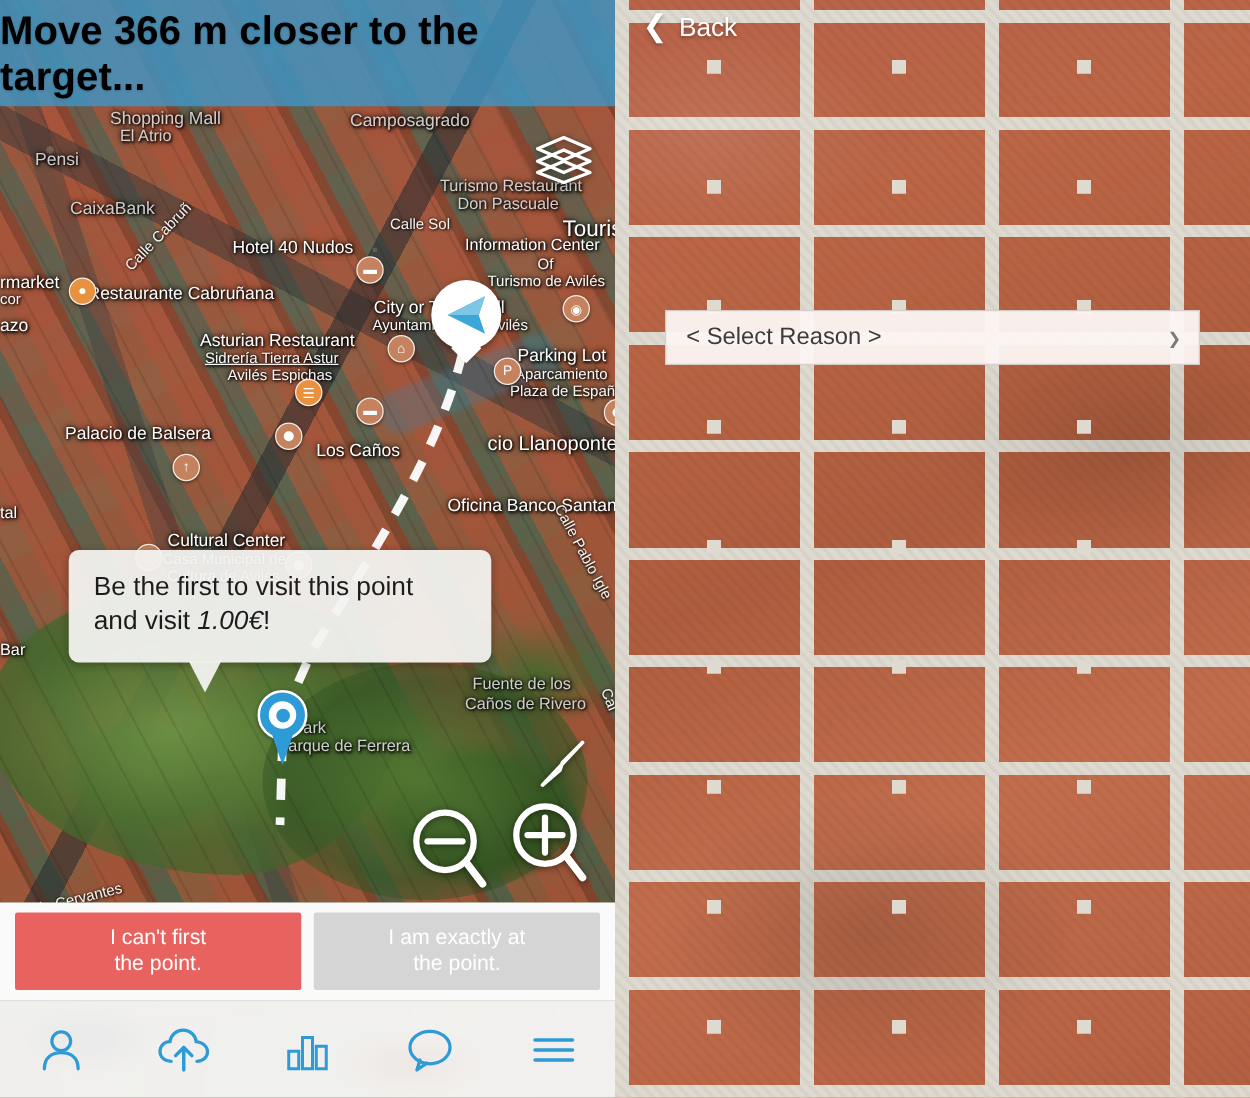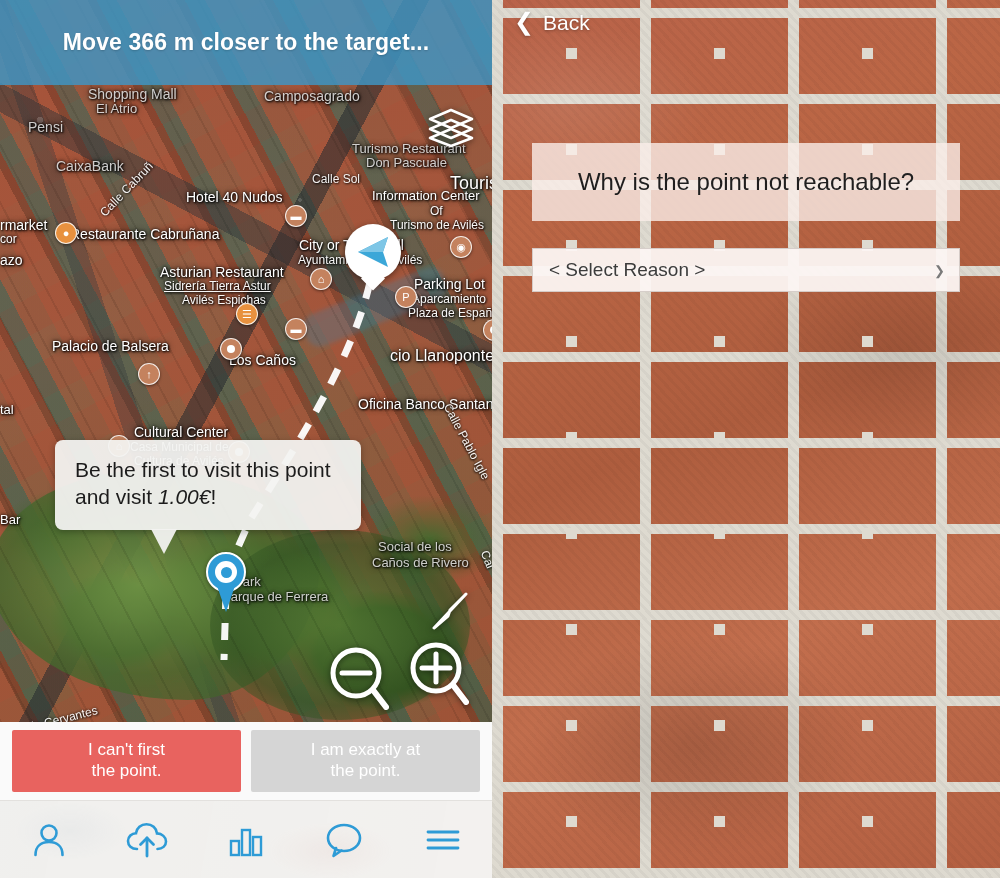--- a/index.html
+++ b/index.html
@@ -84,21 +84,21 @@
   }
 
   
   .map-header {
     position: absolute; left: 0; top: 0; width: 492px; height: 85px;
     background: rgba(62,150,198,.82);
     display: flex; align-items: center; justify-content: center;
     z-index: 20;
   }
   .map-header-text {
-    color: #ffffff; font-size: 23px; font-weight: bold; letter-spacing: .1px;
+    color: #000000; font-size: 32px; font-weight: bold; letter-spacing: .1px;
     text-shadow: 0 1px 2px rgba(0,0,0,.18);
   }
 
   
   .layers-btn {
     position: absolute; right: 18px; top: 108px; width: 46px; height: 40px; z-index: 15;
     filter: drop-shadow(0 1px 3px rgba(0,0,0,.55));
   }
 
   
@@ -132,21 +132,21 @@
   }
   .target-core { width: 11px; height: 11px; border-radius: 50%; background: #2e9bd6; }
   .target-tail {
     position: absolute; left: 50%; top: 34px; transform: translateX(-50%);
     width: 0; height: 0; border-left: 9px solid transparent; border-right: 9px solid transparent;
     border-top: 26px solid #2e9bd6;
   }
 
   
   .callout {
-    position: absolute; left: 55px; top: 440px; width: 306px; z-index: 17;
+    position: absolute; left: 55px; top: 440px; width: 338px; z-index: 17;
     background: rgba(243,243,241,.94); border-radius: 8px;
     padding: 17px 20px 19px 20px;
     box-shadow: 0 2px 7px rgba(0,0,0,.28);
   }
   .callout-text { font-size: 21px; color: #1c1c1c; line-height: 1.28; }
   .callout-text em { font-style: italic; }
   .callout::after {
     content: ""; position: absolute; left: 96px; bottom: -24px;
     width: 0; height: 0; border-left: 13px solid transparent;
     border-right: 13px solid transparent; border-top: 25px solid rgba(243,243,241,.94);
@@ -296,21 +296,21 @@
         <div class="poi " style="left: 108px; top: 435px; z-index: 13;">⌂</div>
         <div class="poi dot" style="left: 228px; top: 441px; z-index: 13;"></div>
         <div class="poi dot" style="left: 483px; top: 319px; z-index: 13;"></div>
         <div class="poi dot" style="left: 352px; top: 731px; z-index: 13;"></div>
         <div class="poi " style="left: 461px; top: 725px; z-index: 13;">⌂</div>
       </div>
 
     <div id="label-layer">
         <div class="maplbl ghost" style="left: 88px; top: 87px; font-size: 14px;">Shopping Mall</div>
         <div class="maplbl ghost" style="left: 96px; top: 102px; font-size: 13px;">El Atrio</div>
-        <div class="maplbl ghost" style="left: 264px; top: 89px; font-size: 14px;">Camposagrado</div>
+        <div class="maplbl ghost" style="left: 280px; top: 89px; font-size: 14px;">Camposagrado</div>
         <div class="maplbl ghost" style="left: 28px; top: 120px; font-size: 14px;">Pensi</div>
         <div class="maplbl ghost" style="left: 352px; top: 142px; font-size: 13px;">Turismo Restaurant</div>
         <div class="maplbl ghost" style="left: 366px; top: 156px; font-size: 13px;">Don Pascuale</div>
         <div class="maplbl ghost" style="left: 56px; top: 159px; font-size: 14px;">CaixaBank</div>
         <div class="maplbl street" style="left: 312px; top: 173px; font-size: 12px;">Calle Sol</div>
         <div class="maplbl" style="left: 450px; top: 173px; font-size: 18px;">Tourist</div>
         <div class="maplbl" style="left: 372px; top: 189px; font-size: 13px;">Information Center</div>
         <div class="maplbl sub" style="left: 430px; top: 205px; font-size: 12px;">Of</div>
         <div class="maplbl sub" style="left: 390px; top: 219px; font-size: 12px;">Turismo de Avilés</div>
         <div class="maplbl" style="left: 186px; top: 190px; font-size: 14px;">Hotel 40 Nudos</div>
@@ -321,30 +321,30 @@
         <div class="maplbl" style="left: 0px; top: 253px; font-size: 14px;">azo</div>
         <div class="maplbl" style="left: 299px; top: 238px; font-size: 14px;">City or Town Hall</div>
         <div class="maplbl sub" style="left: 298px; top: 254px; font-size: 12px;">Ayuntamiento de Avilés</div>
         <div class="maplbl" style="left: 160px; top: 265px; font-size: 14px;">Asturian Restaurant</div>
         <div class="maplbl sub" style="left: 164px; top: 280px; font-size: 12px; text-decoration: underline;">Sidrería Tierra Astur</div>
         <div class="maplbl sub" style="left: 182px; top: 294px; font-size: 12px;">Avilés Espichas</div>
         <div class="maplbl" style="left: 414px; top: 277px; font-size: 14px;">Parking Lot</div>
         <div class="maplbl sub" style="left: 412px; top: 293px; font-size: 12px;">Aparcamiento</div>
         <div class="maplbl sub" style="left: 408px; top: 307px; font-size: 12px;">Plaza de España</div>
         <div class="maplbl" style="left: 52px; top: 339px; font-size: 14px;">Palacio de Balsera</div>
-        <div class="maplbl" style="left: 192px; top: 353px; font-size: 14px; padding-left: 37px;">Los Caños</div>
+        <div class="maplbl" style="left: 216px; top: 353px; font-size: 14px; padding-left: 37px;">Los Caños</div>
         <div class="maplbl" style="left: 390px; top: 347px; font-size: 16px;">cio Llanoponte</div>
         <div class="maplbl" style="left: 358px; top: 397px; font-size: 14px;">Oficina Banco Santand</div>
         <div class="maplbl" style="left: 0px; top: 403px; font-size: 13px;">tal</div>
         <div class="maplbl" style="left: 134px; top: 425px; font-size: 14px;">Cultural Center</div>
         <div class="maplbl sub" style="left: 130px; top: 441px; font-size: 12px;">Casa Municipal de</div>
         <div class="maplbl sub" style="left: 134px; top: 455px; font-size: 12px;">Cultura de Avilés</div>
         <div class="maplbl street" style="left: 424px; top: 435px; font-size: 12px; transform: rotate(62deg);">Calle Pablo Igle</div>
         <div class="maplbl" style="left: 0px; top: 513px; font-size: 13px;">Bar</div>
-        <div class="maplbl ghost" style="left: 378px; top: 540px; font-size: 13px;">Social de los</div>
+        <div class="maplbl ghost" style="left: 378px; top: 540px; font-size: 13px;">Fuente de los</div>
         <div class="maplbl ghost" style="left: 372px; top: 556px; font-size: 13px;">Caños de Rivero</div>
         <div class="maplbl street" style="left: 478px; top: 553px; font-size: 12px; transform: rotate(68deg);">Cal</div>
         <div class="maplbl ghost" style="left: 234px; top: 575px; font-size: 13px;">Park</div>
         <div class="maplbl ghost" style="left: 222px; top: 590px; font-size: 13px;">Parque de Ferrera</div>
         <div class="maplbl street" style="left: 8px; top: 715px; font-size: 12px; transform: rotate(-14deg);">Av. de Cervantes</div>
         <div class="maplbl" style="left: 286px; top: 745px; font-size: 13px;">Centro Integrado</div>
         <div class="maplbl" style="left: 292px; top: 760px; font-size: 13px;">de Formación...</div>
         <div class="maplbl" style="left: 446px; top: 745px; font-size: 13px;">Social S</div>
         <div class="maplbl" style="left: 450px; top: 760px; font-size: 13px;">nancia</div>
         <div class="maplbl sub" style="left: 452px; top: 775px; font-size: 12px;">ntro de</div>
@@ -480,23 +480,20 @@
         <i style="top:816px"></i>
     </div>
 
     <div class="back-bar">
       <div class="back-btn">
         <span class="back-chevron">❮</span>
         <span>Back</span>
       </div>
     </div>
 
-    <div class="question-box">
-      <div class="question-text">Why is the point not reachable?</div>
-    </div>
 
     <div class="select-box">
       <span class="select-value">&lt; Select Reason &gt;</span>
       <span class="select-chevron">❯</span>
     </div>
 
   </div>
 
 </div>
 

